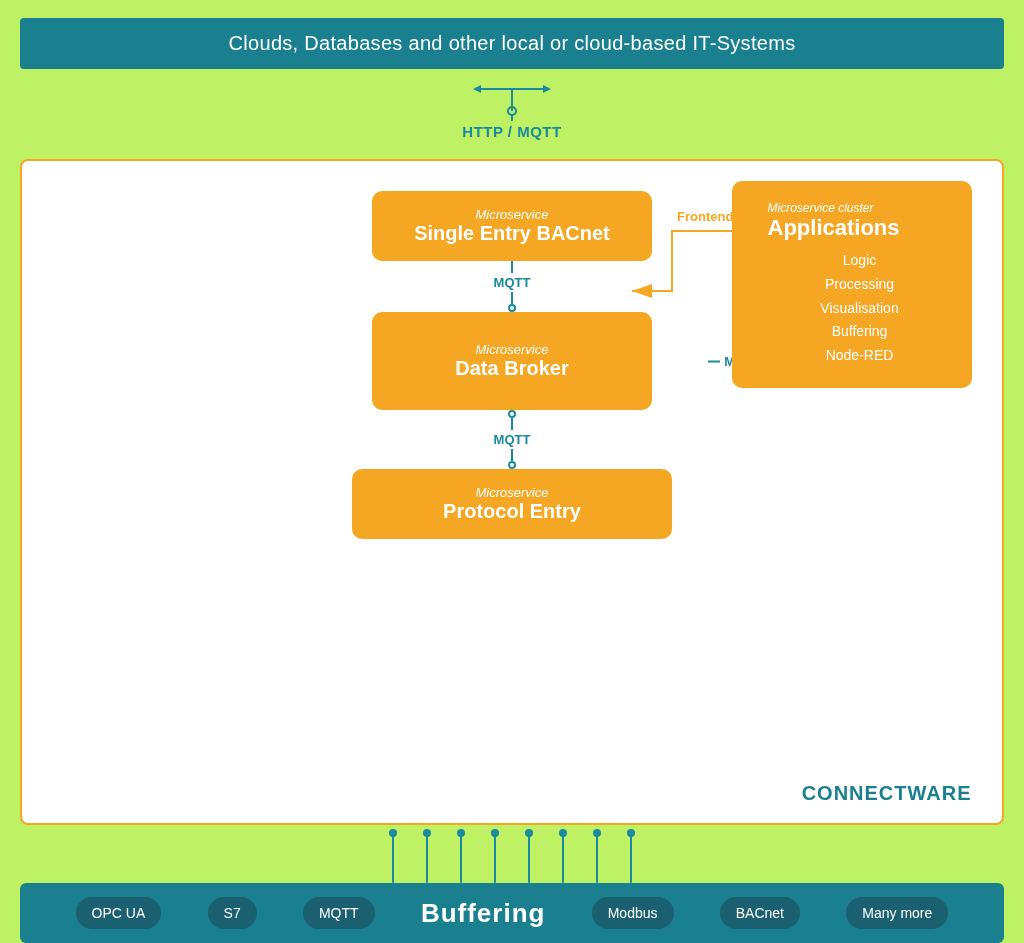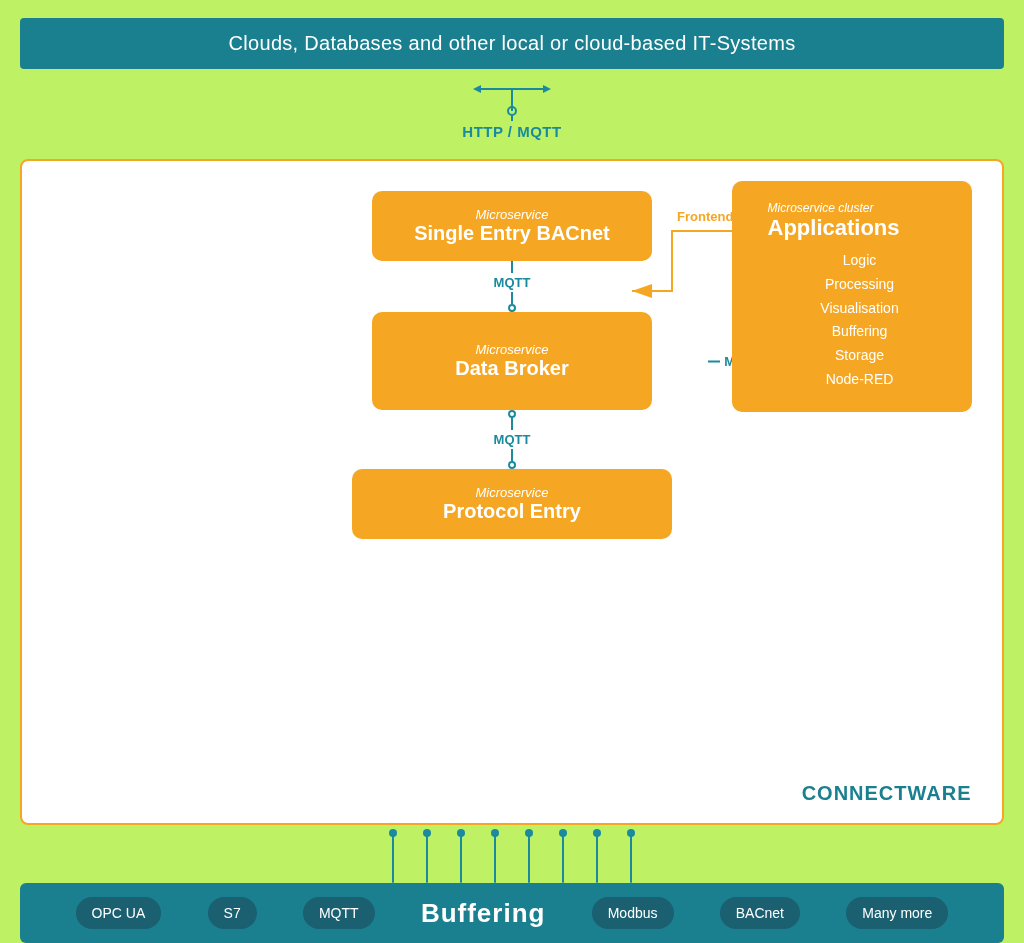--- a/index.html
+++ b/index.html
@@ -286,21 +286,20 @@
   <div class="main-box">
 
     <div class="applications-cluster">
       <span class="cluster-label">Microservice cluster</span>
       <span class="cluster-title">Applications</span>
       <ul class="cluster-items">
         <li>Logic</li>
         <li>Processing</li>
         <li>Visualisation</li>
         <li>Buffering</li>
-        <li>Storage</li>
         <li>Node-RED</li>
       </ul>
     </div>
 
     <div class="center-column">
 
       <div class="ms-single-entry">
         <span class="ms-label">Microservice</span>
         <span class="ms-title">Single Entry BACnet</span>
       </div>

